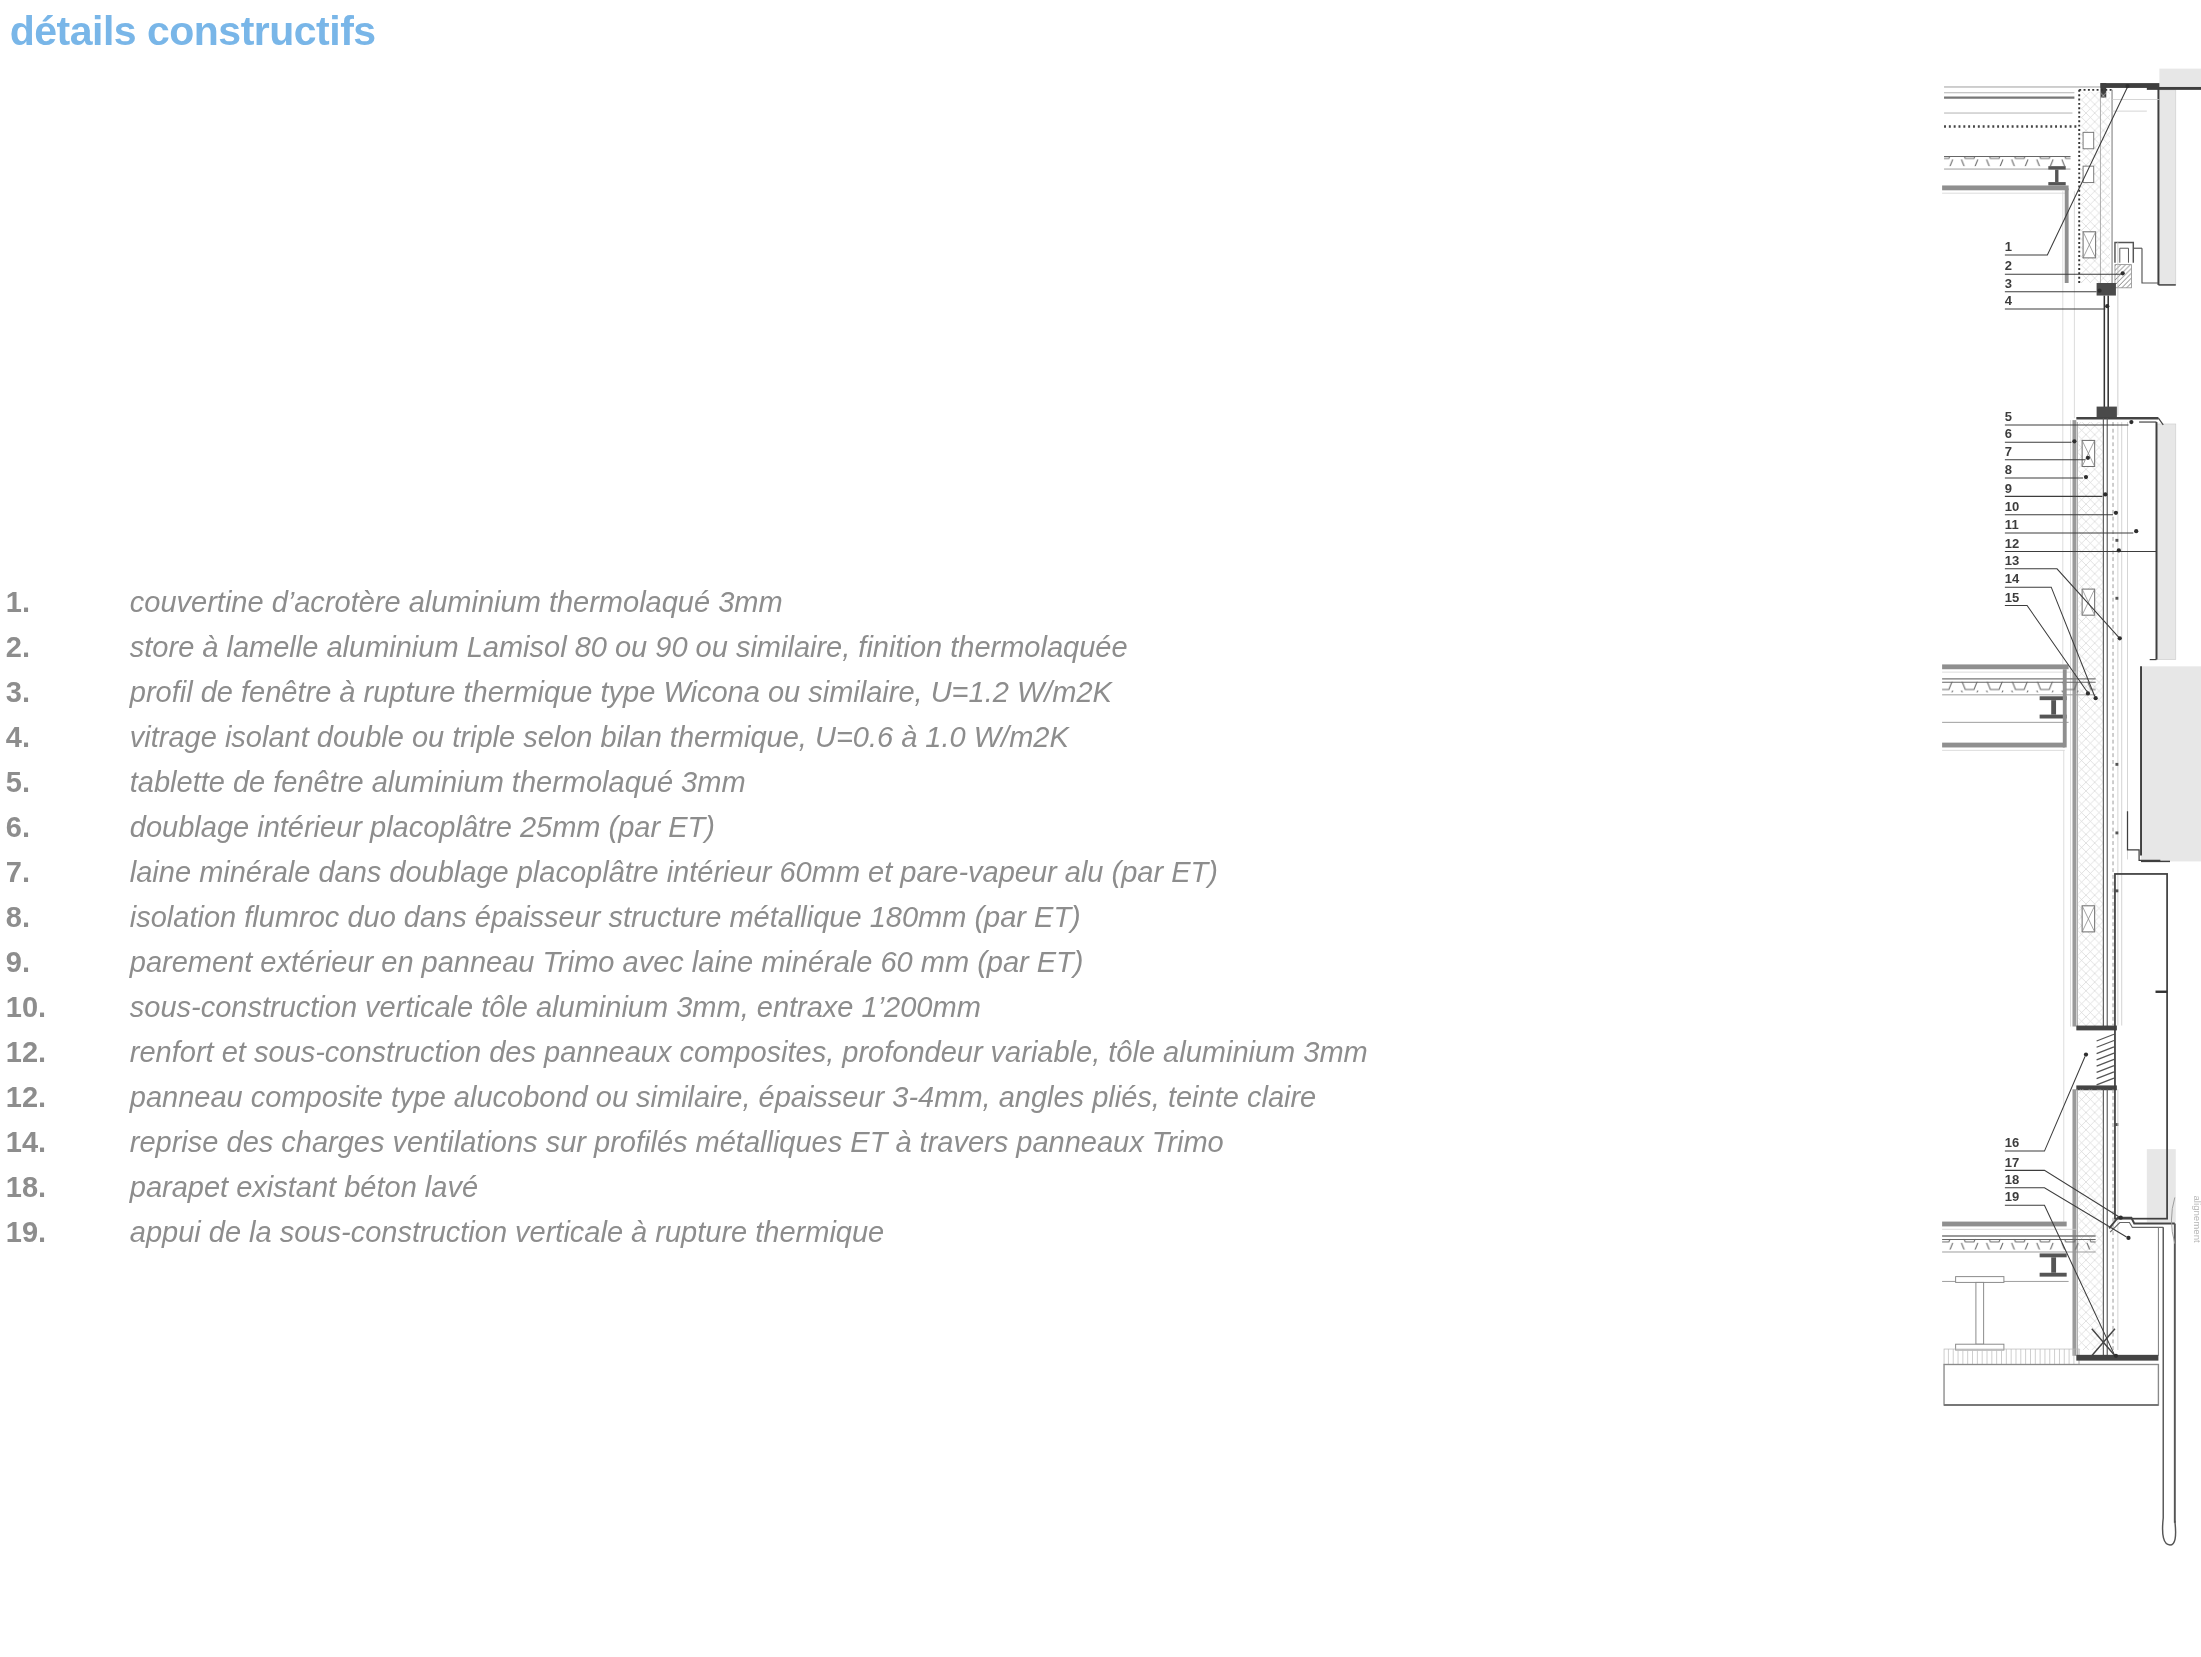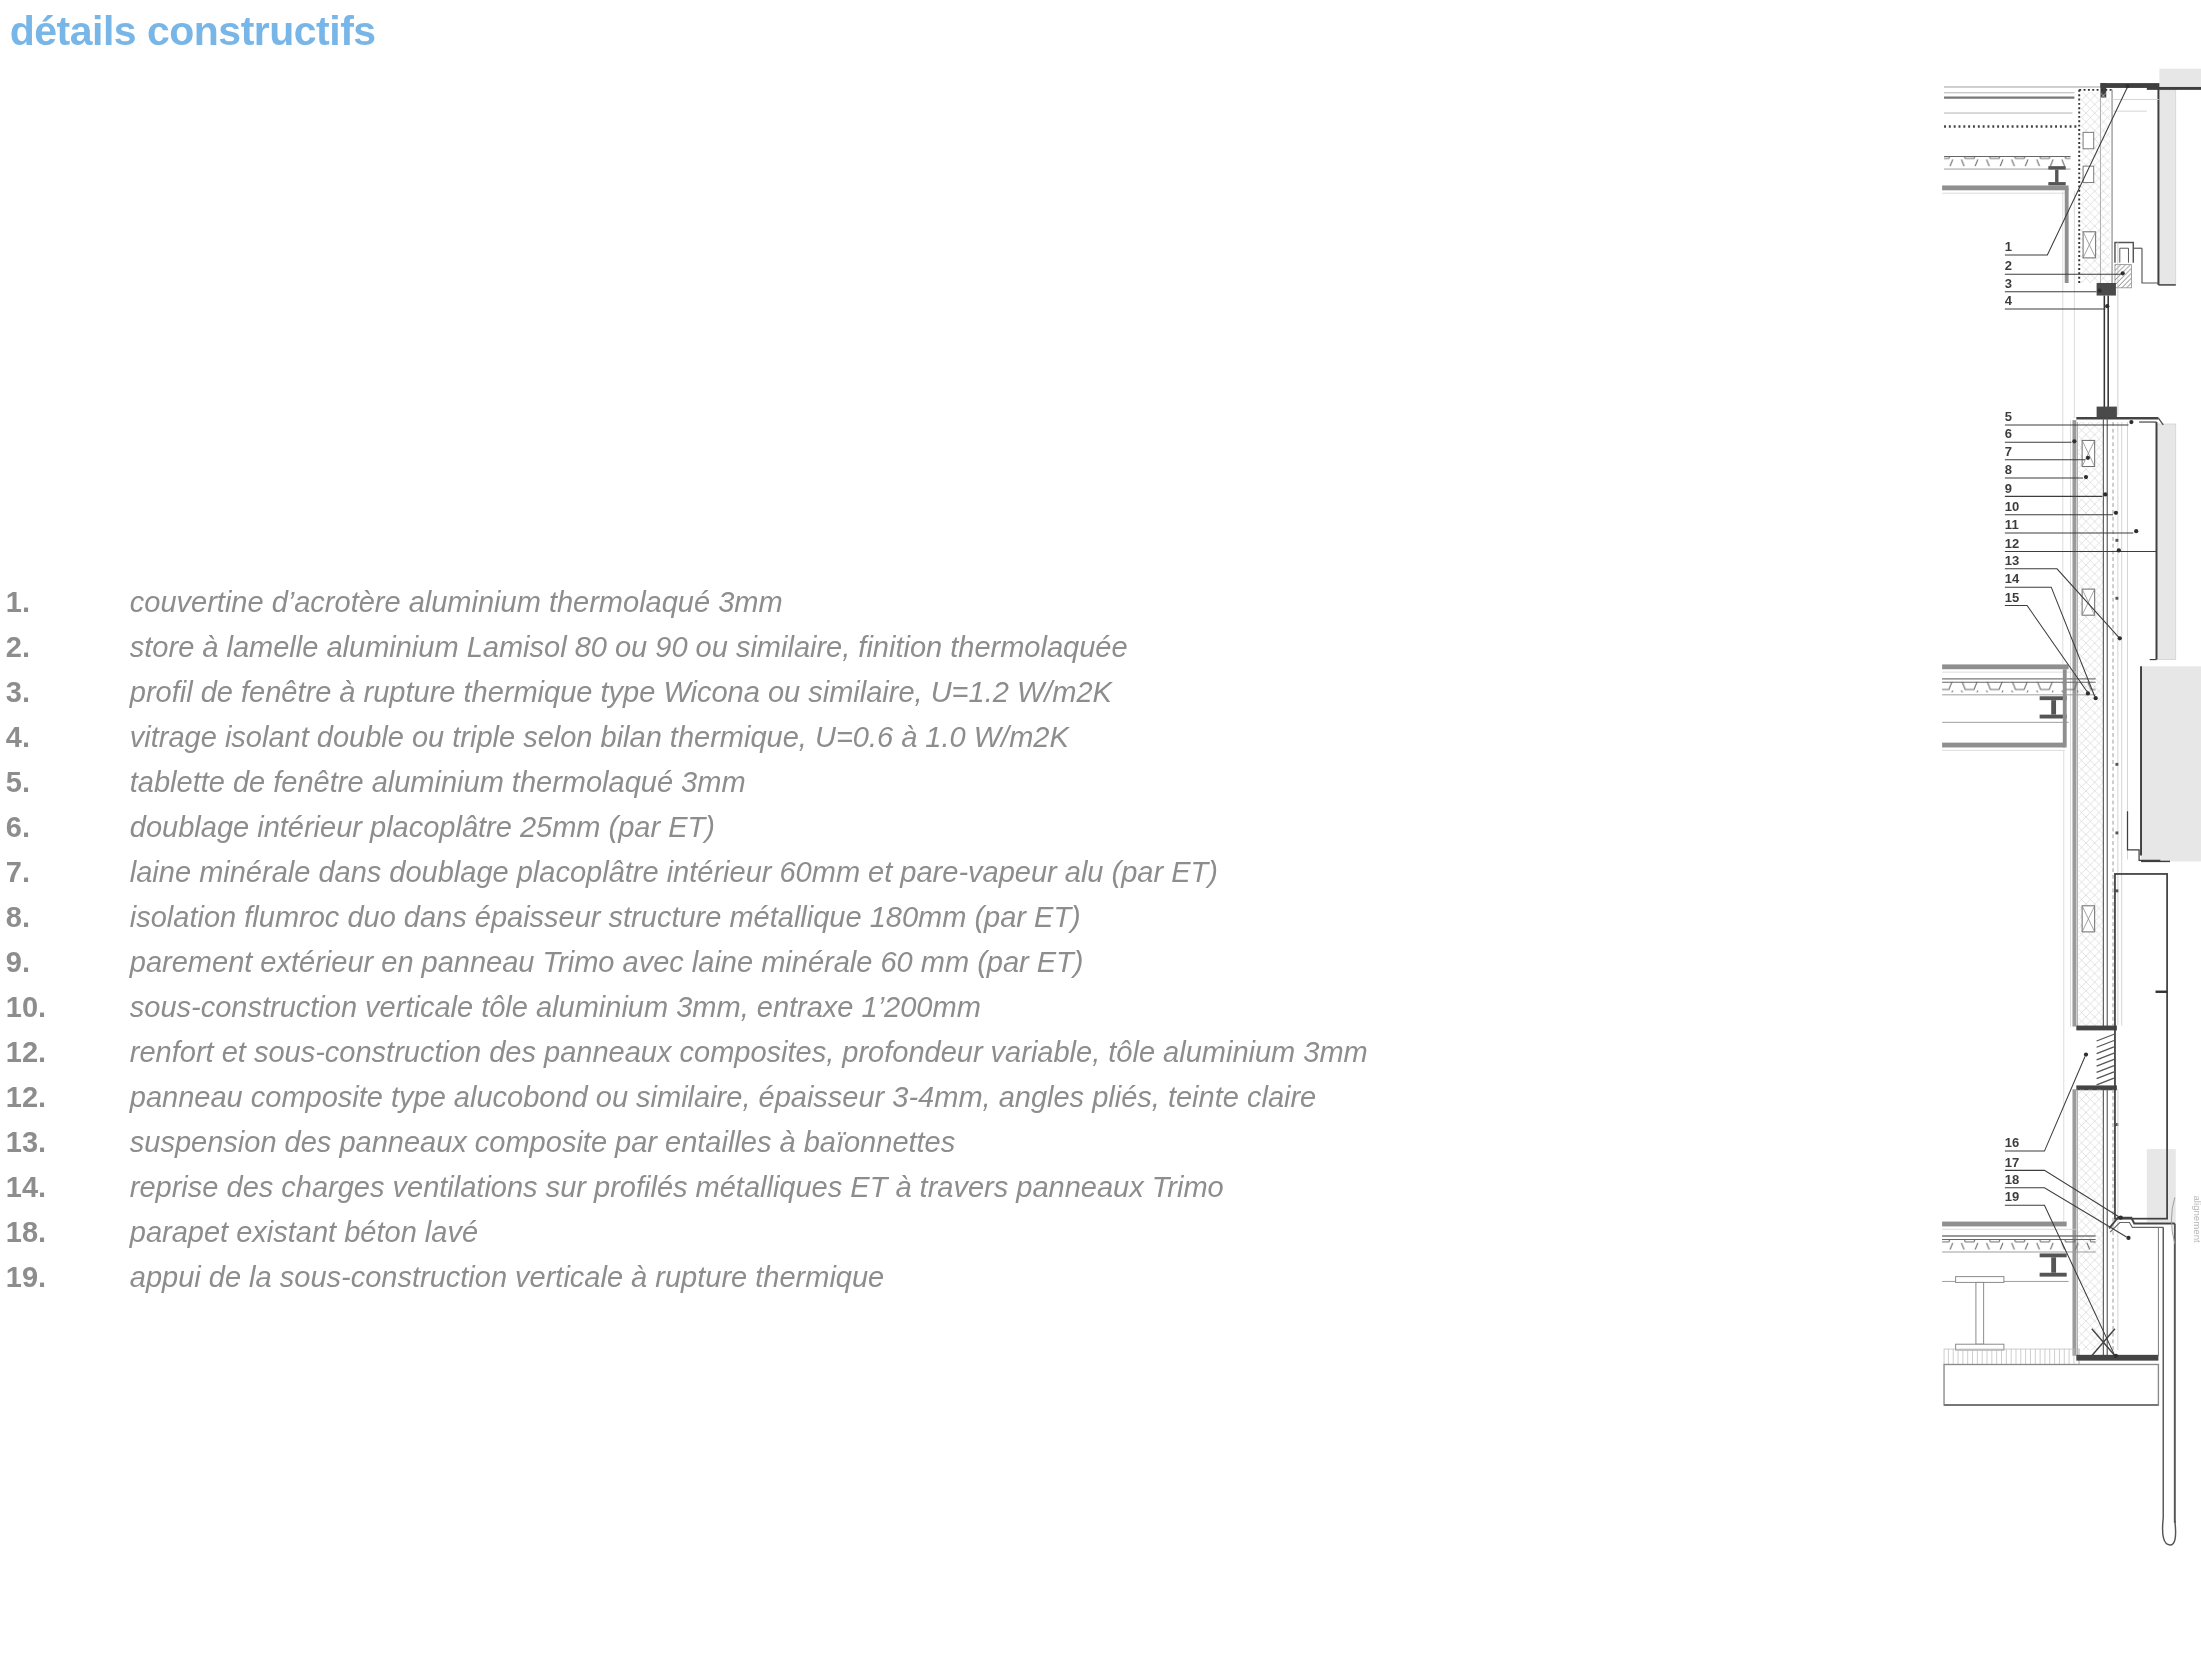--- a/index.html
+++ b/index.html
@@ -77,24 +77,20 @@
   <div class="legend-row">
     <span class="legend-num">12.</span>
     <span class="legend-text">renfort et sous-construction des panneaux composites, profondeur variable, tôle aluminium 3mm</span>
   </div>
 
   <div class="legend-row">
     <span class="legend-num">12.</span>
     <span class="legend-text">panneau composite type alucobond ou similaire, épaisseur 3-4mm, angles pliés, teinte claire</span>
   </div>
 
-  <div class="legend-row">
-    <span class="legend-num">13.</span>
-    <span class="legend-text">suspension des panneaux composite par entailles à baïonnettes</span>
-  </div>
 
   <div class="legend-row">
     <span class="legend-num">14.</span>
     <span class="legend-text">reprise des charges ventilations sur profilés métalliques ET à travers panneaux Trimo</span>
   </div>
 
 
 
 
   <div class="legend-row">

